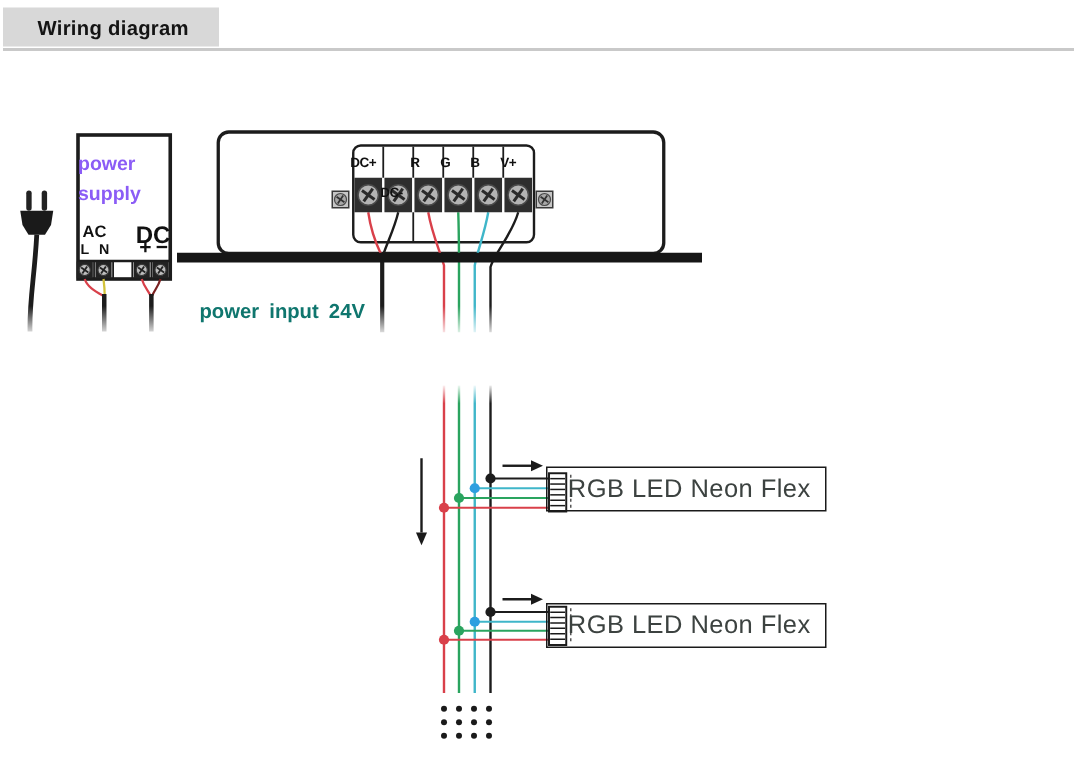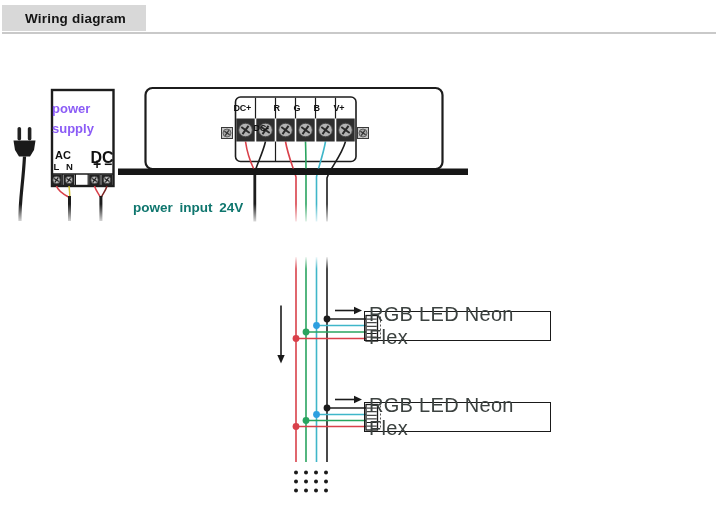--- a/index.html
+++ b/index.html
@@ -28,21 +28,21 @@
   
   .term{top:100px;width:24px;height:17px;line-height:17px;text-align:left;
         font-size:9px;font-weight:bold;color:#111;letter-spacing:-0.3px;}
 
   .power-input{left:133px;top:200px;font-size:13.5px;font-weight:bold;color:#0f766e;word-spacing:3px;}
 
   .watermark{left:256px;top:226px;font-size:27px;color:var(--watermark);letter-spacing:.5px;z-index:3;}
 
   .flex-box{width:187px;height:30px;border:1.6px solid #1a1a1a;box-sizing:border-box;
             display:flex;align-items:center;justify-content:center;background:transparent;}
-  .flex-box span{font-size:20px;color:var(--box_text);letter-spacing:.3px;padding-left:4px;}
+  .flex-box span{font-size:17px;color:var(--box_text);letter-spacing:.3px;padding-left:4px;}
   .flex-box-1{left:364px;top:311px;}
   .flex-box-2{left:364px;top:402px;}
 
   
   .s-out{stroke:var(--outline);fill:none;}
   .f-white{fill:#ffffff;}
   .w-red{stroke:var(--wire_red);fill:none;}
   .w-green{stroke:var(--wire_green);fill:none;}
   .w-cyan{stroke:var(--wire_cyan);fill:none;}
   .w-black{stroke:var(--wire_black);fill:none;}

